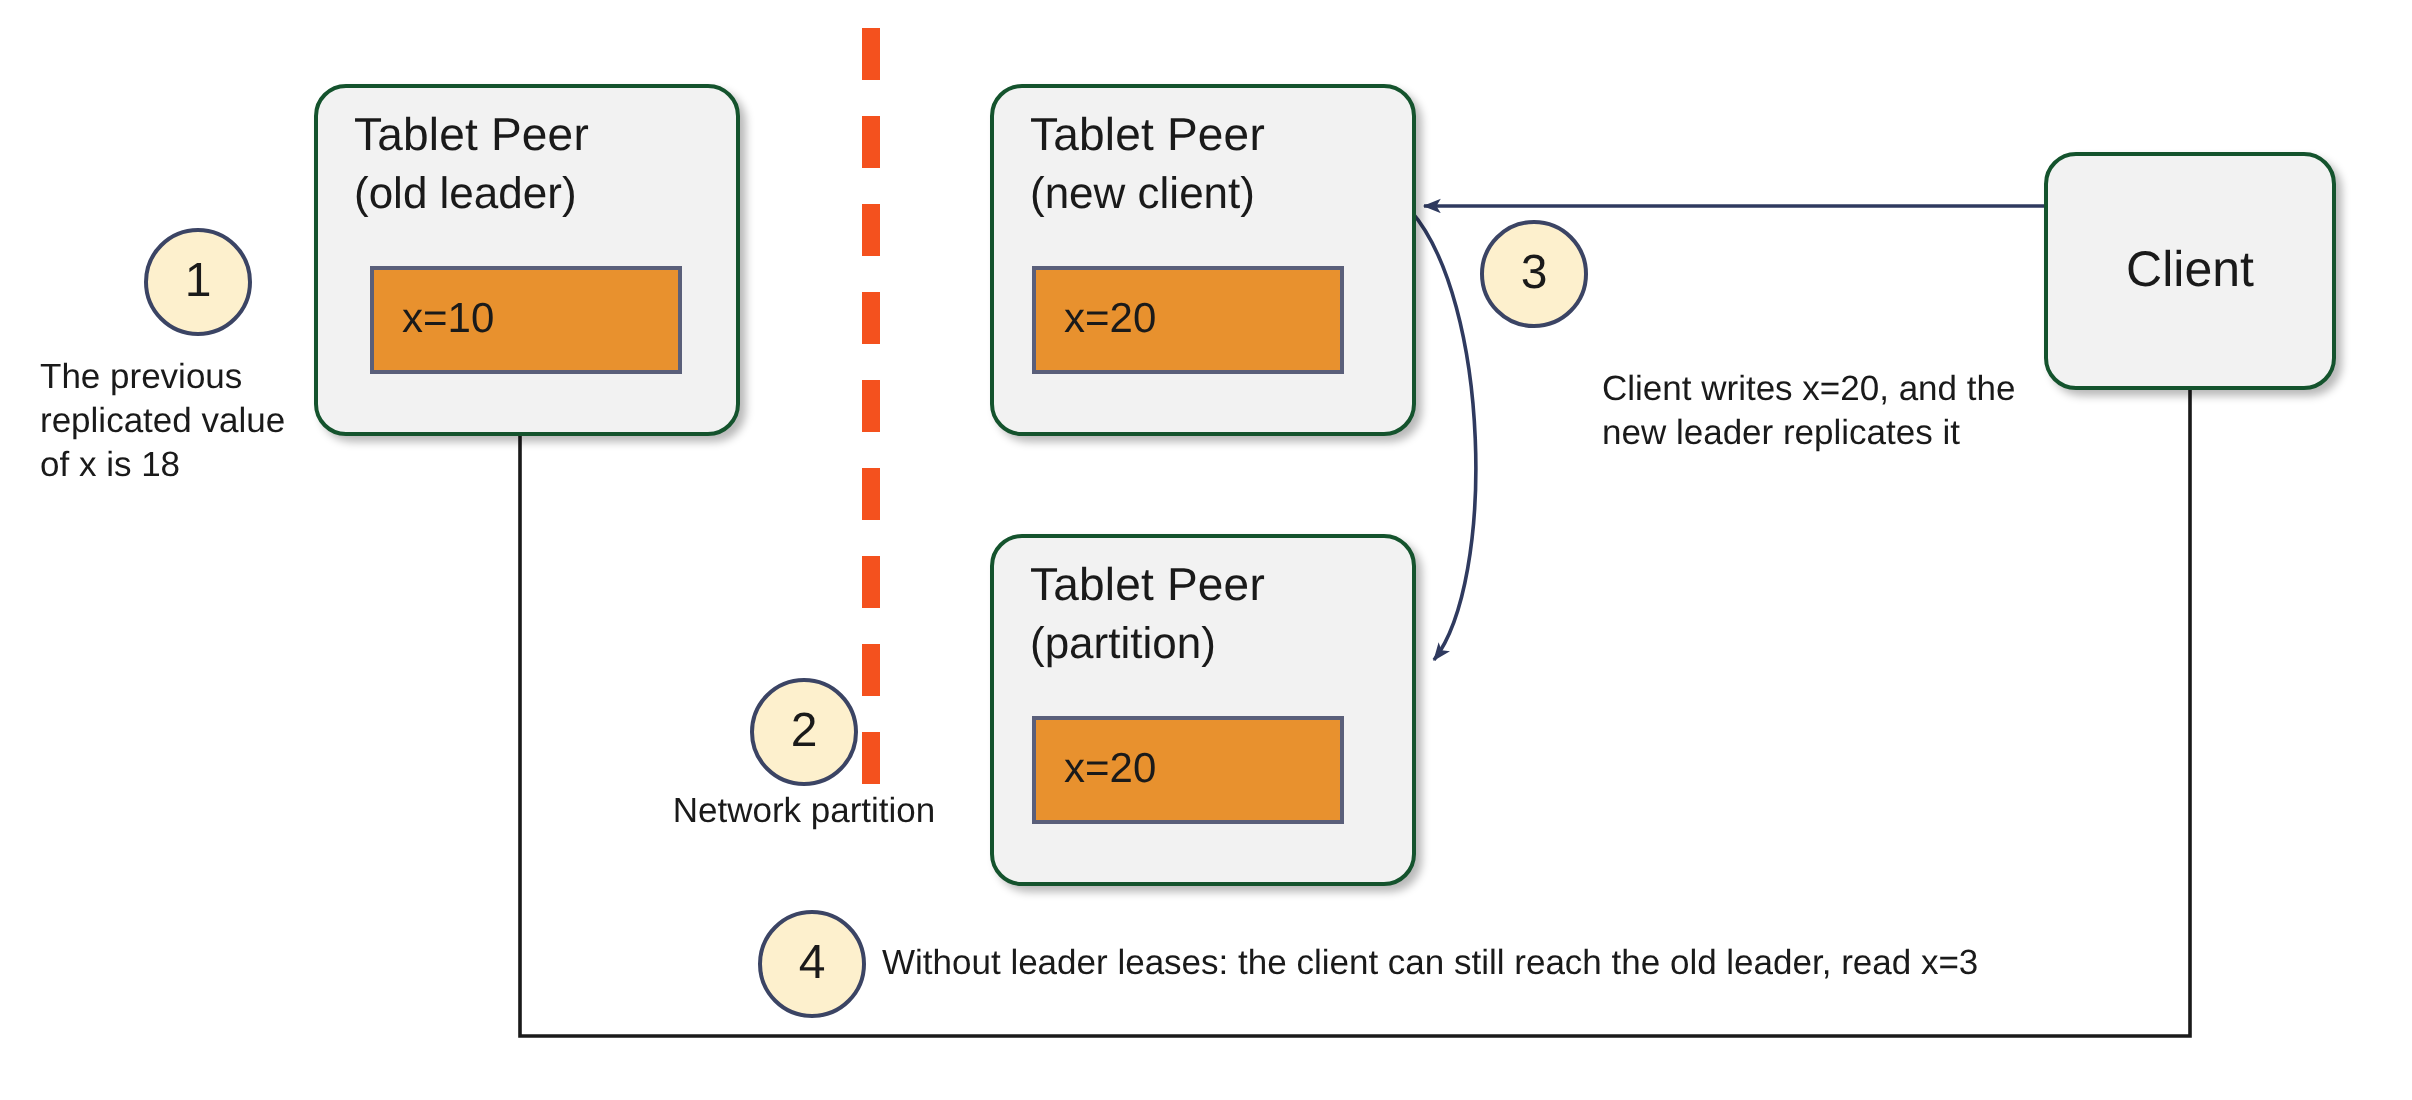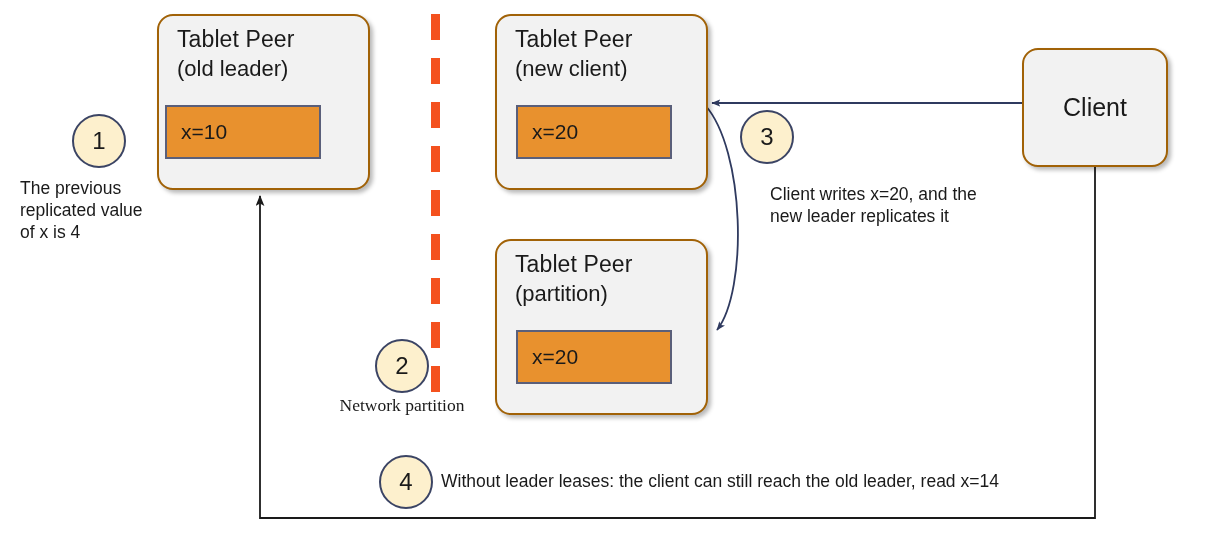--- a/index.html
+++ b/index.html
@@ -20,24 +20,25 @@
     left: 0;
     top: 0;
     width: 1206px;
     height: 550px;
     pointer-events: none;
   }
   
   .node {
     position: absolute;
     background: #f2f2f2;
-    border: 2px solid #a16207;
+    border: 2px solid #14532d;
     border-radius: 16px;
     box-sizing: border-box;
     box-shadow: 3px 3px 4px rgba(0,0,0,0.28);
+    margin-top: 28px;
   }
   .node-title {
     position: absolute;
     left: 18px;
     top: 10px;
     font-size: 23px;
     color: #1a1a1a;
     letter-spacing: 0.1px;
     white-space: nowrap;
   }
@@ -137,21 +138,21 @@
     <g>
       <path d="M1095,167 L1095,518 L260,518 L260,196" fill="none" stroke="#1a1a1a" stroke-width="1.8" marker-end="url(#arrow-black)"></path>
     </g>
   </svg>
 
   <div class="partition" style="left:431px; top:14px; height:390px;"></div>
 
   <div class="node" style="left:157px; top:14px; width:213px; height:176px;">
     <div class="node-title">Tablet Peer</div>
     <div class="node-sub">(old leader)</div>
-    <div class="value-box" style="left:6px; top:89px; width:156px; height:54px;">
+    <div class="value-box" style="left:26px; top:89px; width:156px; height:54px;">
       <span class="value-text">x=10</span>
     </div>
   </div>
 
   <div class="node" style="left:495px; top:14px; width:213px; height:176px;">
     <div class="node-title">Tablet Peer</div>
     <div class="node-sub">(new client)</div>
     <div class="value-box" style="left:19px; top:89px; width:156px; height:54px;">
       <span class="value-text">x=20</span>
     </div>
@@ -167,31 +168,31 @@
 
   <div class="node" style="left:1022px; top:48px; width:146px; height:119px;">
     <div class="client-label">Client</div>
   </div>
 
   <div class="step-circle" style="left:72px; top:114px; width:54px; height:54px;">
     <span>1</span>
   </div>
   <div class="caption" style="left:20px; top:177px; width:150px;">The previous
 replicated value
-of x is 4</div>
+of x is 18</div>
 
   <div class="step-circle" style="left:375px; top:339px; width:54px; height:54px;">
     <span>2</span>
   </div>
-  <div class="caption center" style="left:312px; top:394px; width:180px;font-family:Liberation Serif, serif;">Network partition</div>
+  <div class="caption center" style="left:312px; top:394px; width:180px;">Network partition</div>
 
   <div class="step-circle" style="left:740px; top:110px; width:54px; height:54px;">
     <span>3</span>
   </div>
-  <div class="caption" style="left:770px; top:183px; width:260px;">Client writes x=20, and the
+  <div class="caption" style="left:801px; top:183px; width:260px;">Client writes x=20, and the
 new leader replicates it</div>
 
   <div class="step-circle" style="left:379px; top:455px; width:54px; height:54px;">
     <span>4</span>
   </div>
-  <div class="caption" style="left:441px; top:470px; width:650px;">Without leader leases: the client can still reach the old leader, read x=14</div>
+  <div class="caption" style="left:441px; top:470px; width:650px;">Without leader leases: the client can still reach the old leader, read x=3</div>
 
 </div>
 
 </body></html>

